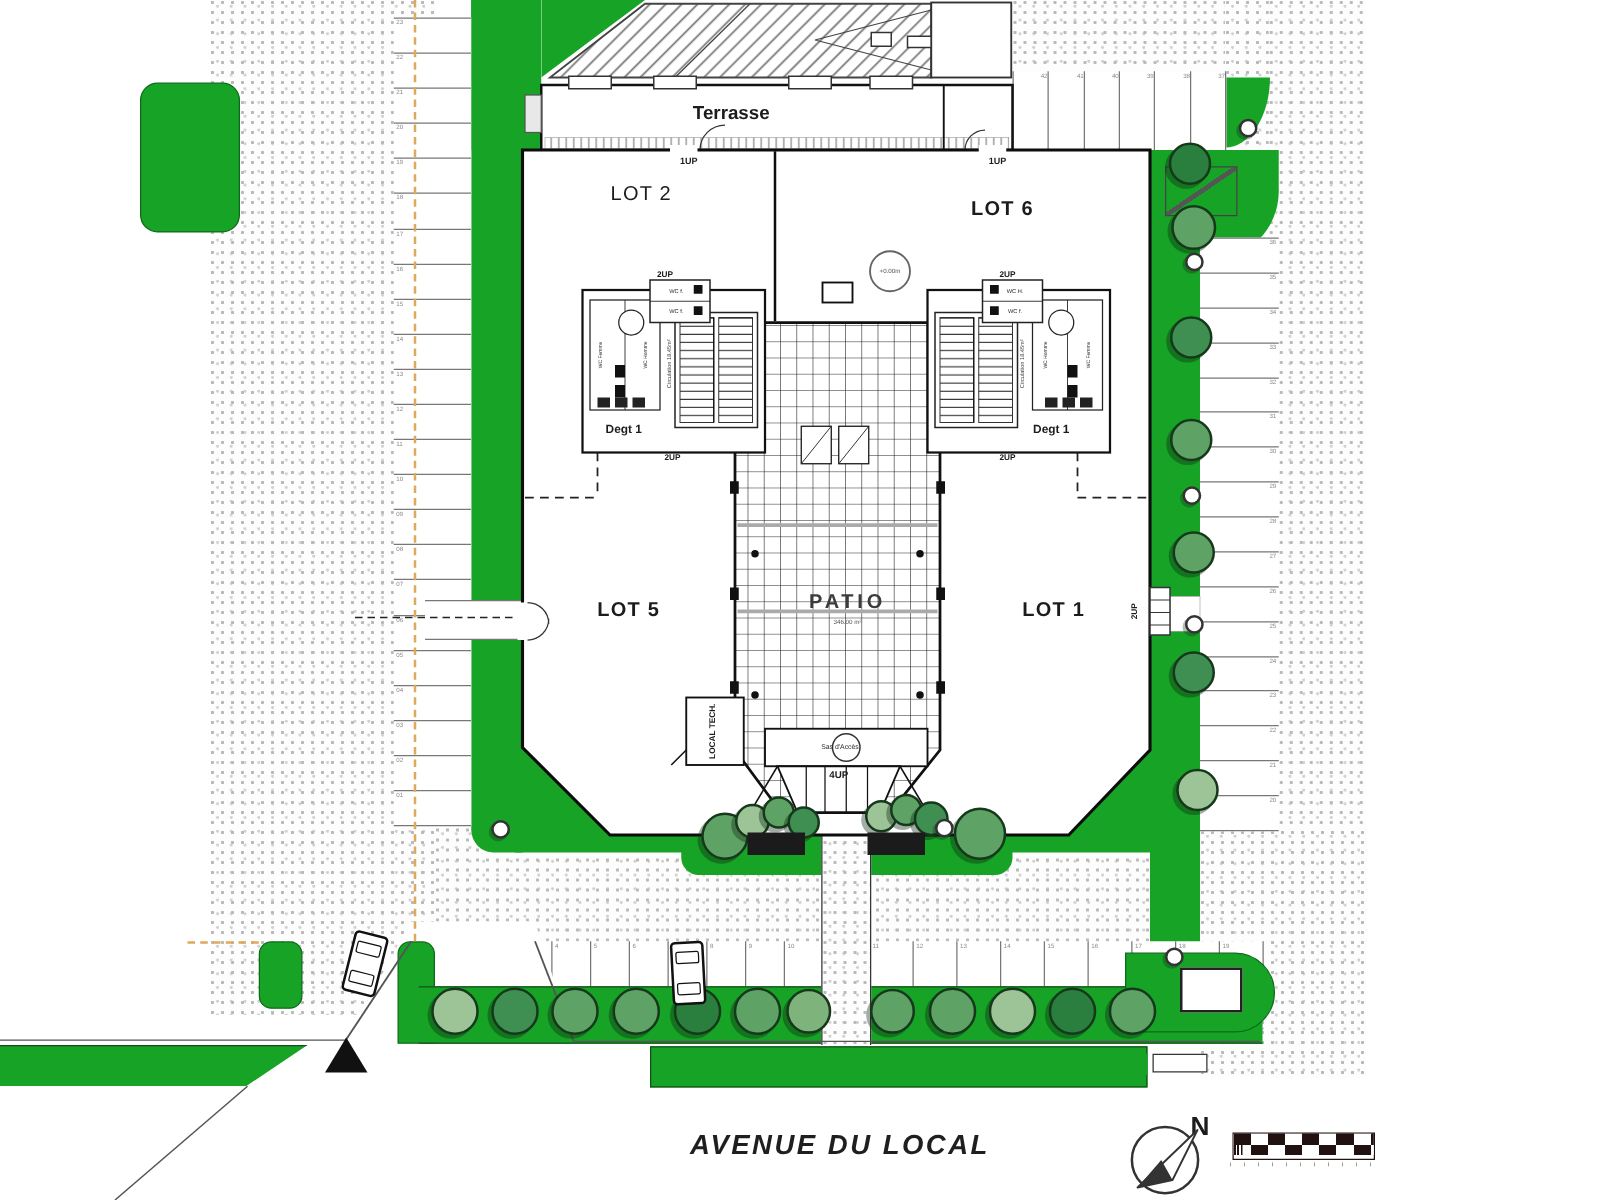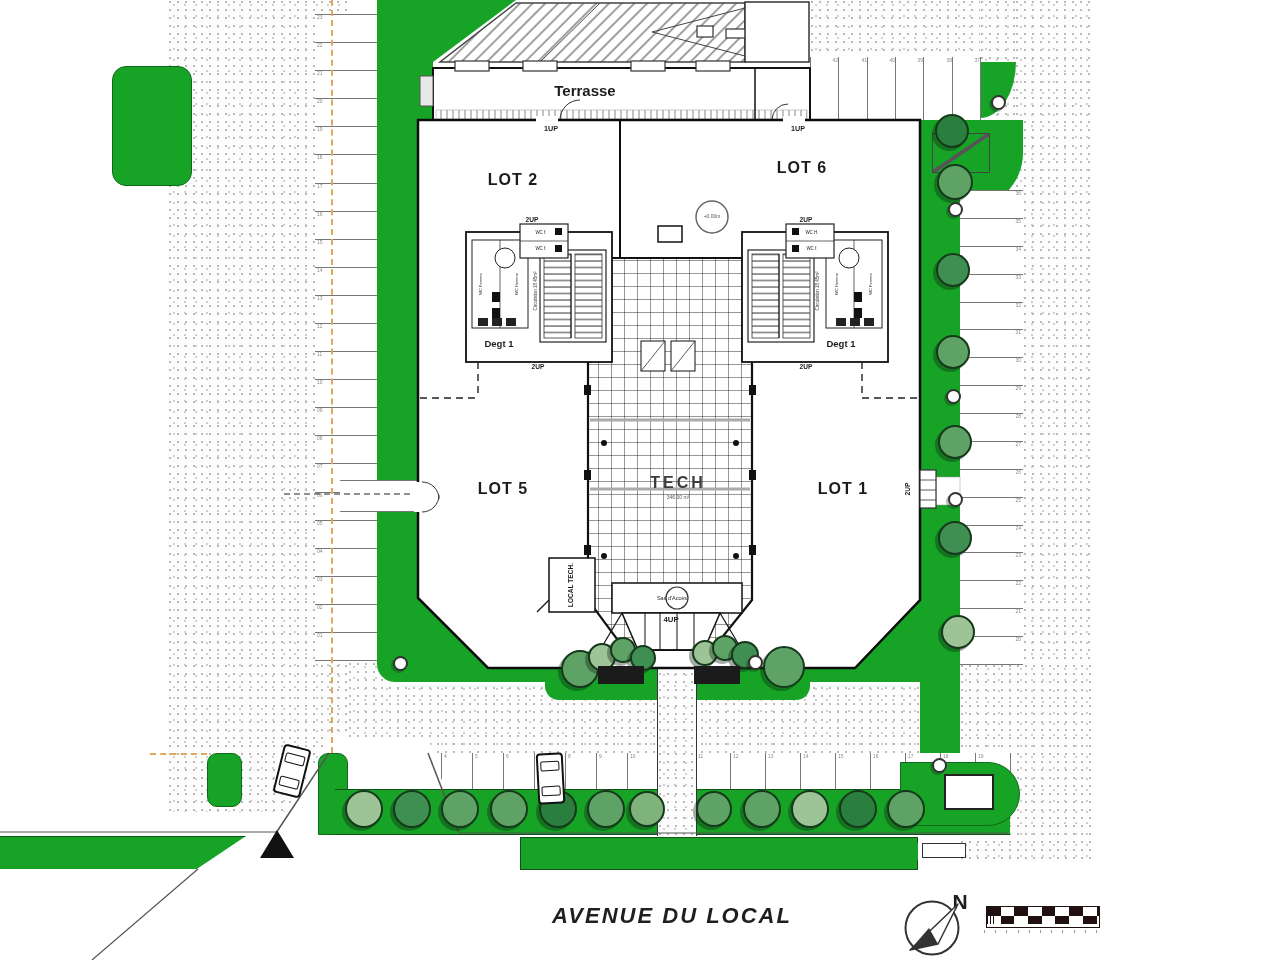--- a/index.html
+++ b/index.html
@@ -476,25 +476,25 @@
       <div class="shrub" style="left: 948px; top: 492px; width: 11px; height: 11px;"></div>
       <div class="shrub" style="left: 991px; top: 95px; width: 11px; height: 11px;"></div>
       <div class="shrub" style="left: 748px; top: 655px; width: 11px; height: 11px;"></div>
       <div class="shrub" style="left: 932px; top: 758px; width: 11px; height: 11px;"></div>
     </div>
   <div class="planter" style="left:598px;top:666px;width:46px;height:18px;"></div>
   <div class="planter" style="left:694px;top:666px;width:46px;height:18px;"></div>
 
   <div id="labels">
     <div class="lbl" style="left:585px;top:91px;font-size:15px;font-weight:bold;">Terrasse</div>
-    <div class="lbl" style="left:513px;top:180px;font-size:16px;font-weight:bold;letter-spacing:1px;">LOT 2</div>
+    <div class="lbl" style="left:513px;top:156px;font-size:16px;font-weight:normal;letter-spacing:1px;">LOT 2</div>
     <div class="lbl" style="left:802px;top:168px;font-size:16px;font-weight:bold;letter-spacing:1px;">LOT 6</div>
     <div class="lbl" style="left:503px;top:489px;font-size:16px;font-weight:bold;letter-spacing:1px;">LOT 5</div>
     <div class="lbl" style="left:843px;top:489px;font-size:16px;font-weight:bold;letter-spacing:1px;">LOT 1</div>
-    <div class="lbl" style="left:678px;top:483px;font-size:16px;font-weight:bold;letter-spacing:3px;color:#3c3c3c;">TECH</div>
+    <div class="lbl" style="left:678px;top:483px;font-size:16px;font-weight:bold;letter-spacing:3px;color:#3c3c3c;">PATIO</div>
     <div class="lbl" style="left:678px;top:498px;font-size:10px;color:#555;transform:translate(-50%,-50%) scale(.5);">346.00 m²</div>
     <div class="lbl" style="left:499px;top:344px;font-size:9.5px;font-weight:bold;">Degt 1</div>
     <div class="lbl" style="left:841px;top:344px;font-size:9.5px;font-weight:bold;">Degt 1</div>
     <div class="lbl" style="left:551px;top:129px;font-size:12px;font-weight:bold;transform:translate(-50%,-50%) scale(.6);">1UP</div>
     <div class="lbl" style="left:798px;top:129px;font-size:12px;font-weight:bold;transform:translate(-50%,-50%) scale(.6);">1UP</div>
     <div class="lbl" style="left:532px;top:220px;font-size:11px;font-weight:bold;transform:translate(-50%,-50%) scale(.6);">2UP</div>
     <div class="lbl" style="left:806px;top:220px;font-size:11px;font-weight:bold;transform:translate(-50%,-50%) scale(.6);">2UP</div>
     <div class="lbl" style="left:538px;top:367px;font-size:11px;font-weight:bold;transform:translate(-50%,-50%) scale(.6);">2UP</div>
     <div class="lbl" style="left:806px;top:367px;font-size:11px;font-weight:bold;transform:translate(-50%,-50%) scale(.6);">2UP</div>
     <div class="lbl" style="left:908px;top:489px;font-size:11px;font-weight:bold;transform:translate(-50%,-50%) rotate(-90deg) scale(.6);">2UP</div>

